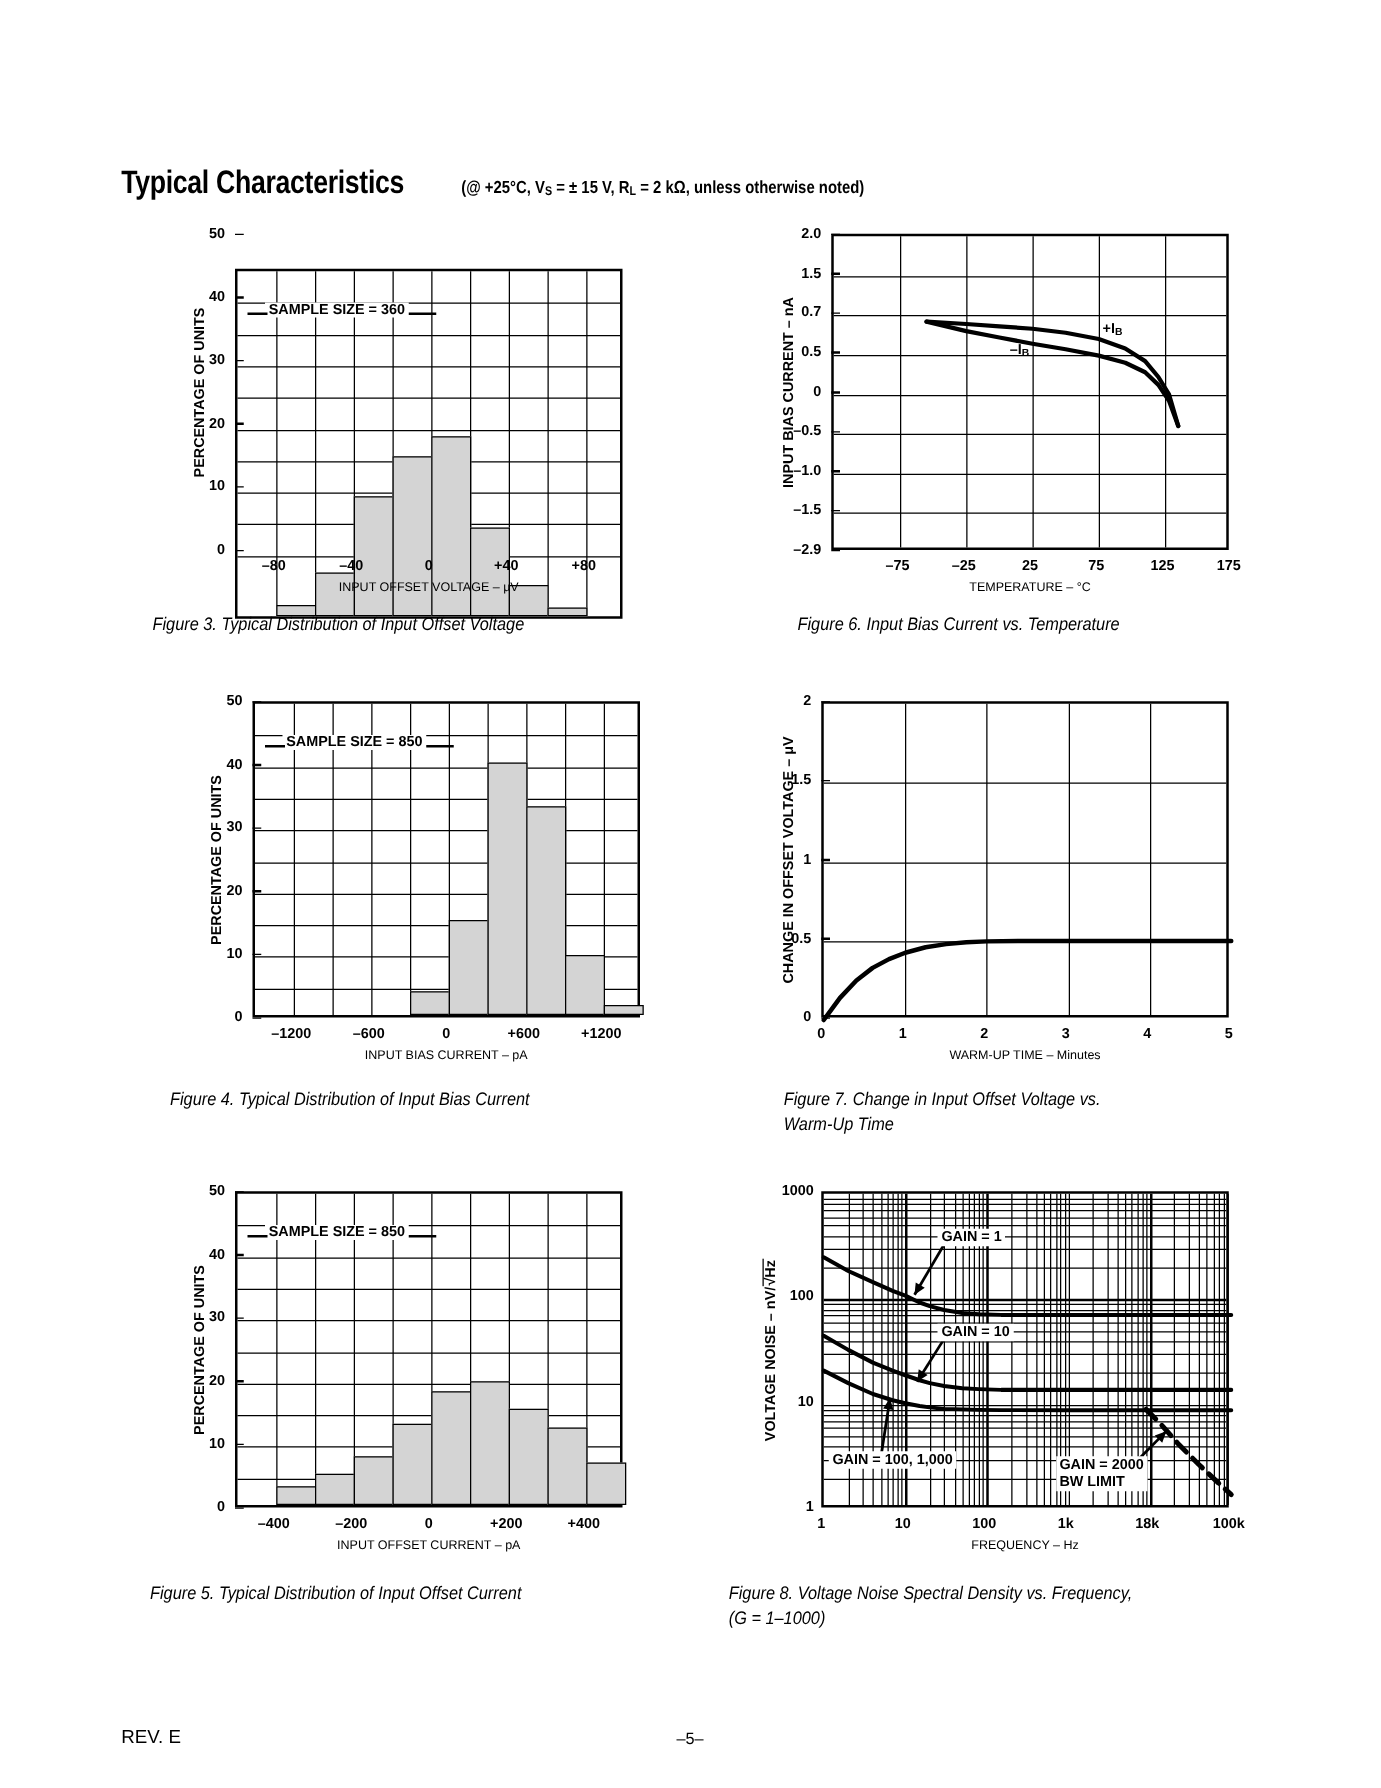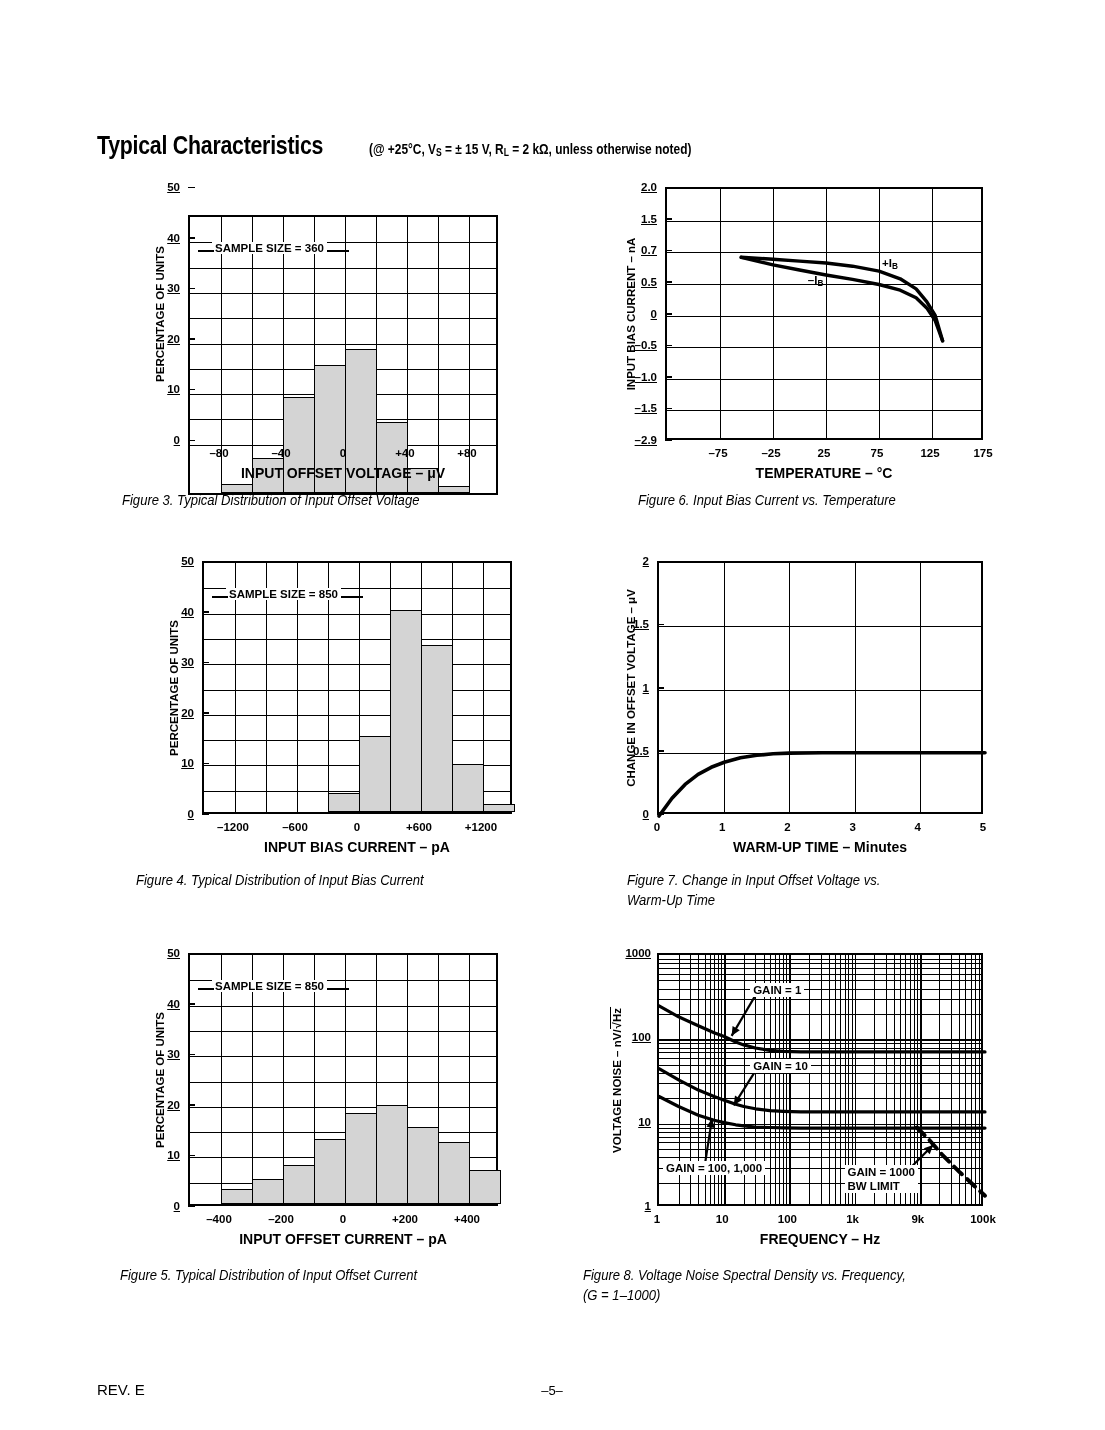--- a/index.html
+++ b/index.html
@@ -37,29 +37,29 @@
   sub{font-size:.72em;vertical-align:-.22em;}
   .plot-wrap{position:absolute;}
   .plot{position:absolute;border:2px solid #000;box-sizing:border-box;background:#fff;}
   .grid-line{position:absolute;background:#000;}
   .vline{width:1px;top:0;bottom:0;}
   .hline{height:1px;left:0;right:0;}
 
   .ytick,.xtick{
     position:absolute;font-size:11.5px;font-weight:bold;white-space:nowrap;
   }
-  .ytick{text-align:right;transform:translateY(-50%);text-decoration:underline;}
+  .ytick{text-align:right;transform:translateY(-50%);}
   .xtick{text-align:center;transform:translateX(-50%);}
 
   .ylabel{
     position:absolute;font-size:11.5px;font-weight:bold;white-space:nowrap;
     transform-origin:0 0;transform:rotate(-90deg);
   }
   .xlabel{
-    position:absolute;font-size:14px;font-weight:bold;white-space:nowrap;
+    position:absolute;font-size:10px;font-weight:normal;white-space:nowrap;
     text-align:left;transform:translateX(-50%);
   }
   .annot{
     position:absolute;font-size:11.5px;font-weight:bold;white-space:nowrap;
     background:#fff;padding:0 3px;
   }
   .bar{position:absolute;background:#d4d4d4;border:1.6px solid #000;box-sizing:border-box;}
 
   .caption{
     position:absolute;font-family:"Liberation Sans",sans-serif;
@@ -401,32 +401,32 @@
             <line x1="96.308305807722" y1="116.10597650977704" x2="74.72754792622112" y2="150.32552070462725" stroke="#000" stroke-width="2.2"></line>
             <polygon points="74.72754792622112,150.32552070462725 75.97592769038529,140.47252380193692 83.08099386803814,144.95337579806147" fill="#000"></polygon>
             <line x1="45.57284428270843" y1="211.561830486643" x2="53.00195085311419" y2="163.5478154635121" stroke="#000" stroke-width="2.2"></line>
             <polygon points="53.00195085311419,163.5478154635121 55.77638542236033,173.0841938547554 47.47516626196904,171.79976384453587" fill="#000"></polygon>
             <line x1="246.33546152501359" y1="218.0039143211277" x2="274.1086228691663" y2="189.90280972247712" stroke="#000" stroke-width="2.2"></line>
             <polygon points="274.1086228691663,189.90280972247712 270.76935083511574,199.2563792166653 264.7948948699969,193.35164586782926" fill="#000"></polygon>
           </svg>
           <div class="annot" style="left:91.14568856541686px;top:28.414987937016747px;white-space:pre-line;line-height:14px;">GAIN = 1</div>
           <div class="annot" style="left:91.14568856541686px;top:103.98641398075449px;white-space:pre-line;line-height:14px;">GAIN = 10</div>
           <div class="annot" style="left:3.9574991910554798px;top:206.00443551052138px;white-space:pre-line;line-height:14px;">GAIN = 100, 1,000</div>
-          <div class="annot" style="left:185.50039220892953px;top:210.0039143211277px;white-space:pre-line;line-height:14px;">GAIN = 1000
+          <div class="annot" style="left:185.50039220892953px;top:210.0039143211277px;white-space:pre-line;line-height:14px;">GAIN = 2000
 BW LIMIT</div>
         </div>
         <div class="ytick" style="left:-36px;top:253px;width:30px;">1</div>
         <div class="ytick" style="left:-36px;top:168.66666666666669px;width:30px;">10</div>
         <div class="ytick" style="left:-36px;top:84.33333333333334px;width:30px;">100</div>
         <div class="ytick" style="left:-36px;top:0px;width:30px;">1000</div>
         <div class="xtick" style="left:0px;top:260px;">1</div>
         <div class="xtick" style="left:65.2px;top:260px;">10</div>
         <div class="xtick" style="left:130.4px;top:260px;">100</div>
         <div class="xtick" style="left:195.6px;top:260px;">1k</div>
-        <div class="xtick" style="left:260.8px;top:260px;">9k</div>
+        <div class="xtick" style="left:260.8px;top:260px;">18k</div>
         <div class="xtick" style="left:326px;top:260px;">100k</div>
         <div class="ylabel" style="left:-46px;top:126.5px;transform:rotate(-90deg) translateX(-50%);"><span>VOLTAGE NOISE – nV/</span><span style="border-top:1.4px solid #000;padding:0 1px;">√Hz</span></div>
         <div class="xlabel" style="left:163px;top:278px;">FREQUENCY – Hz</div>
       </div>
     </div>
 
   <div class="caption" style="left:122px;top:490px;width:460px;">Figure 3.  Typical Distribution of Input Offset Voltage</div>
   <div class="caption" style="left:638px;top:490px;width:430px;">Figure 6.  Input Bias Current vs. Temperature</div>
   <div class="caption" style="left:136px;top:870px;width:460px;">Figure 4.  Typical Distribution of Input Bias Current</div>
   <div class="caption" style="left:627px;top:870px;width:430px;">Figure 7.  Change in Input Offset Voltage vs.

